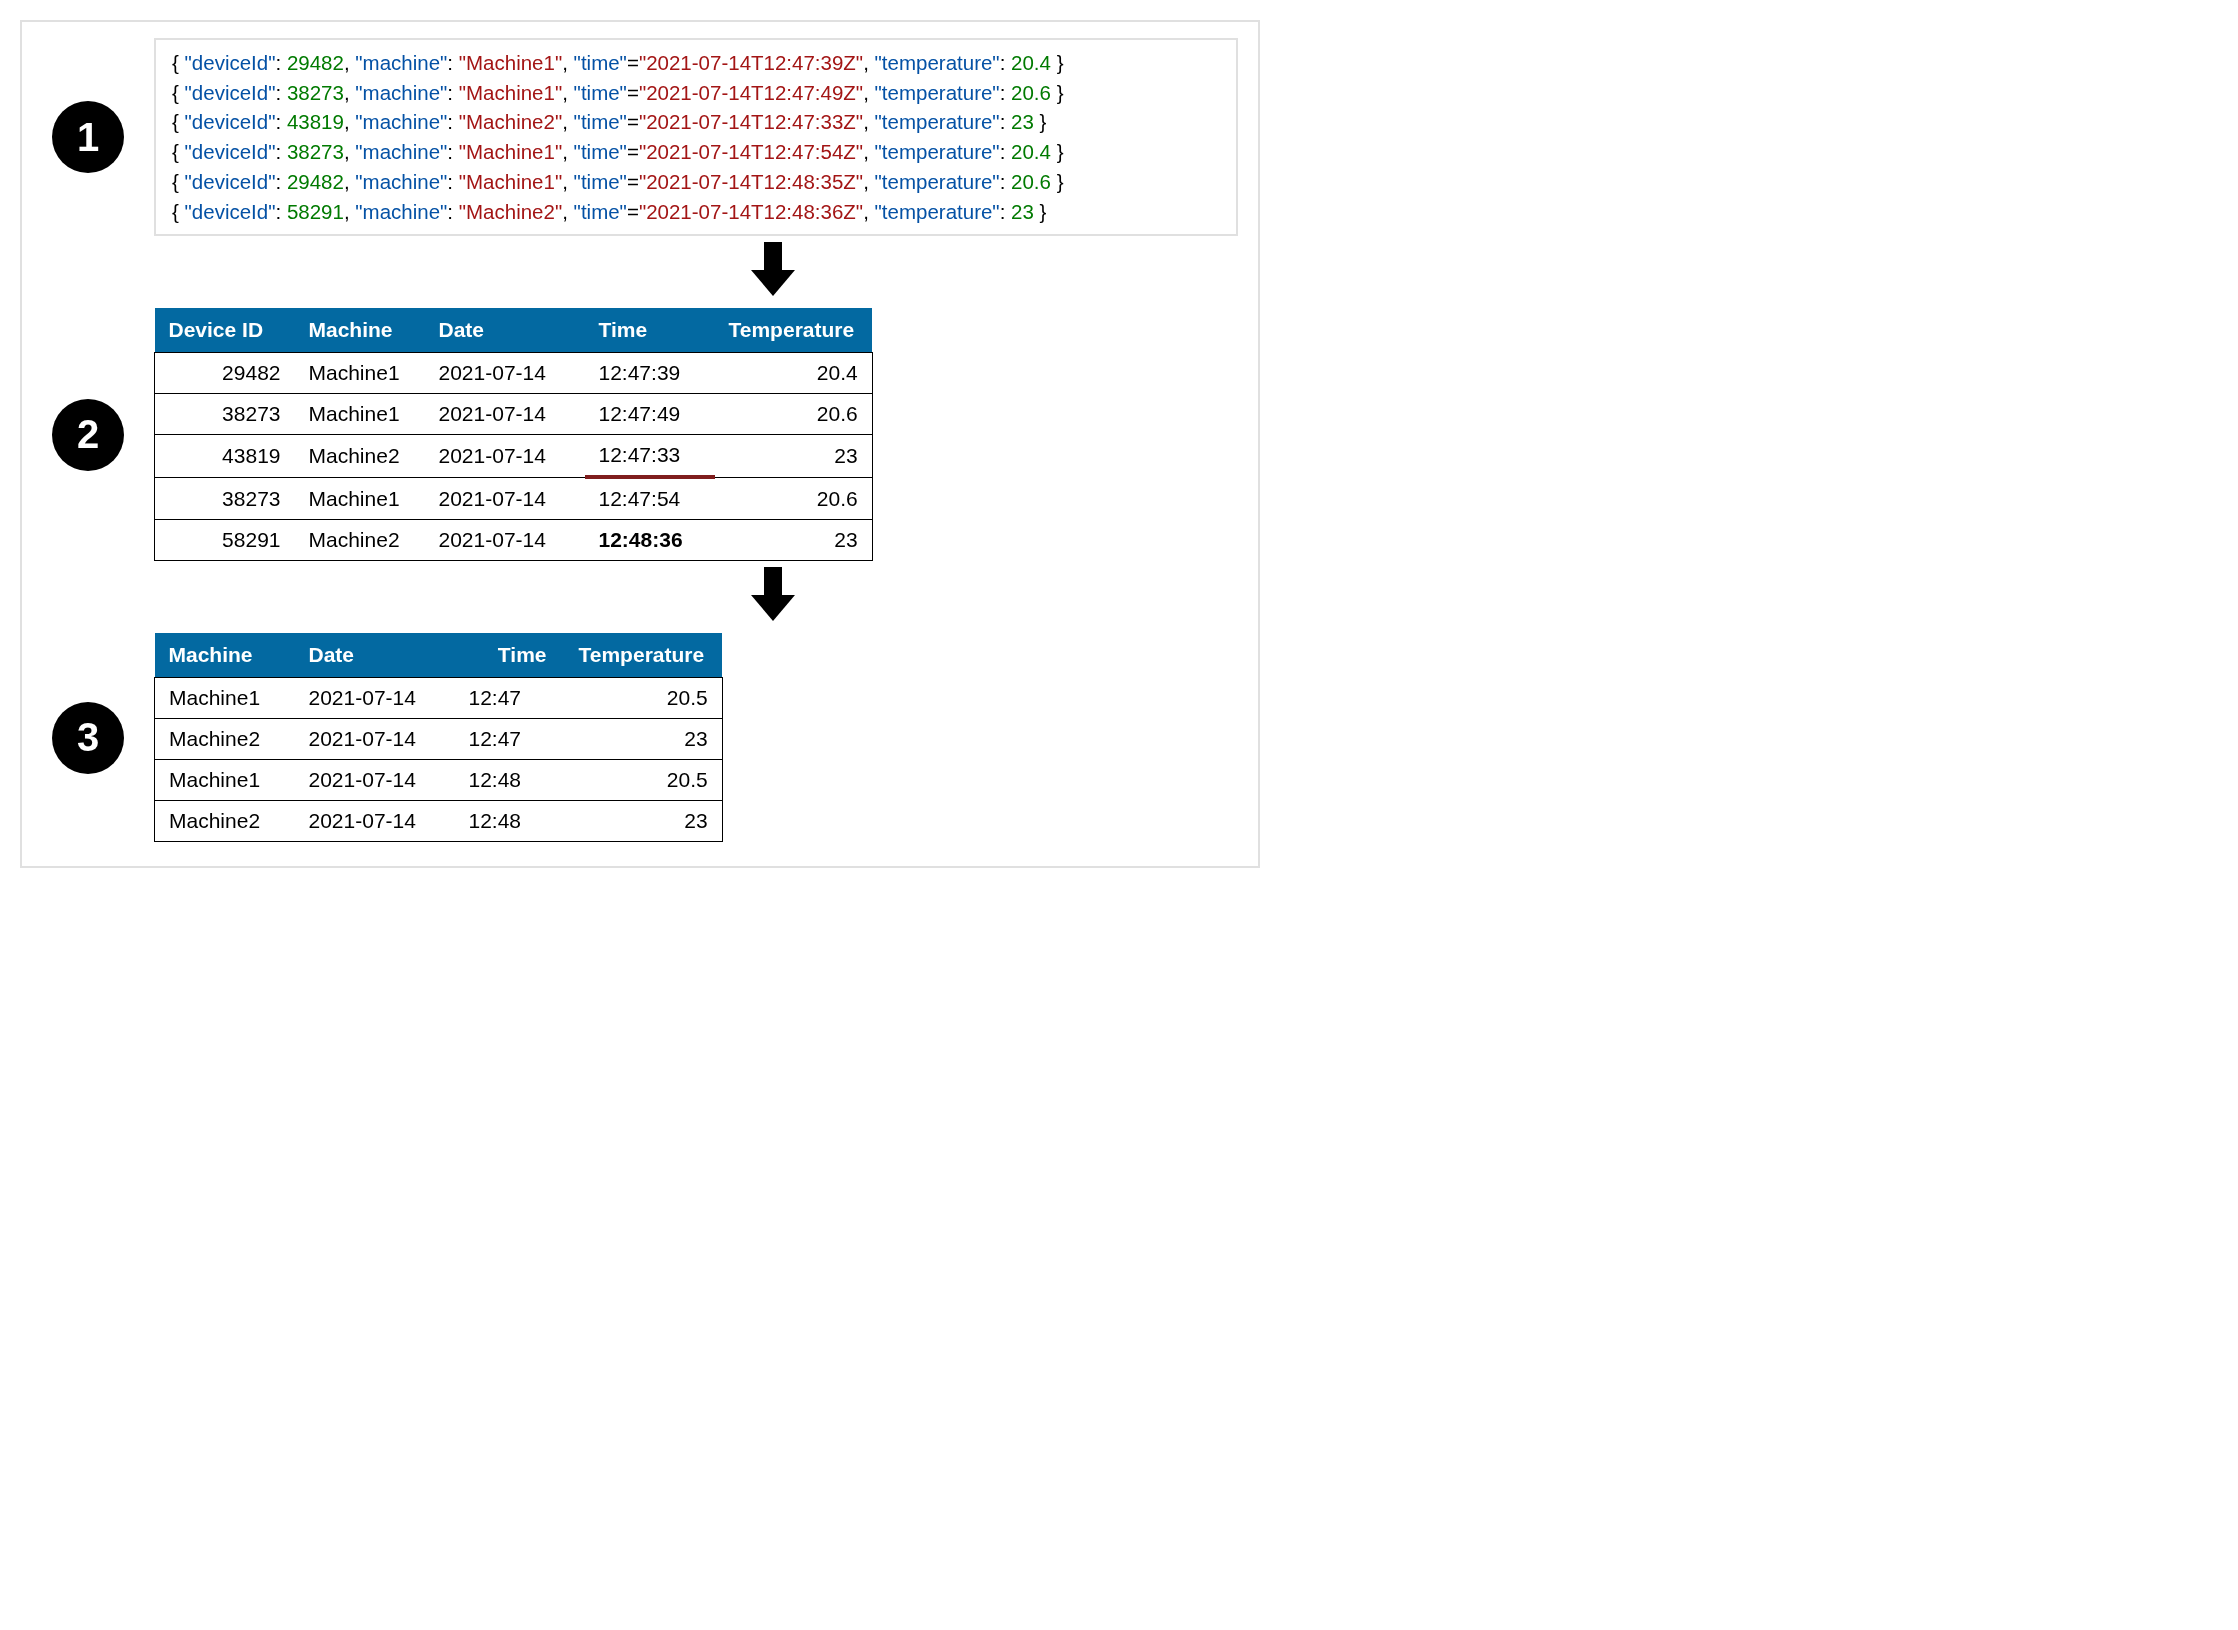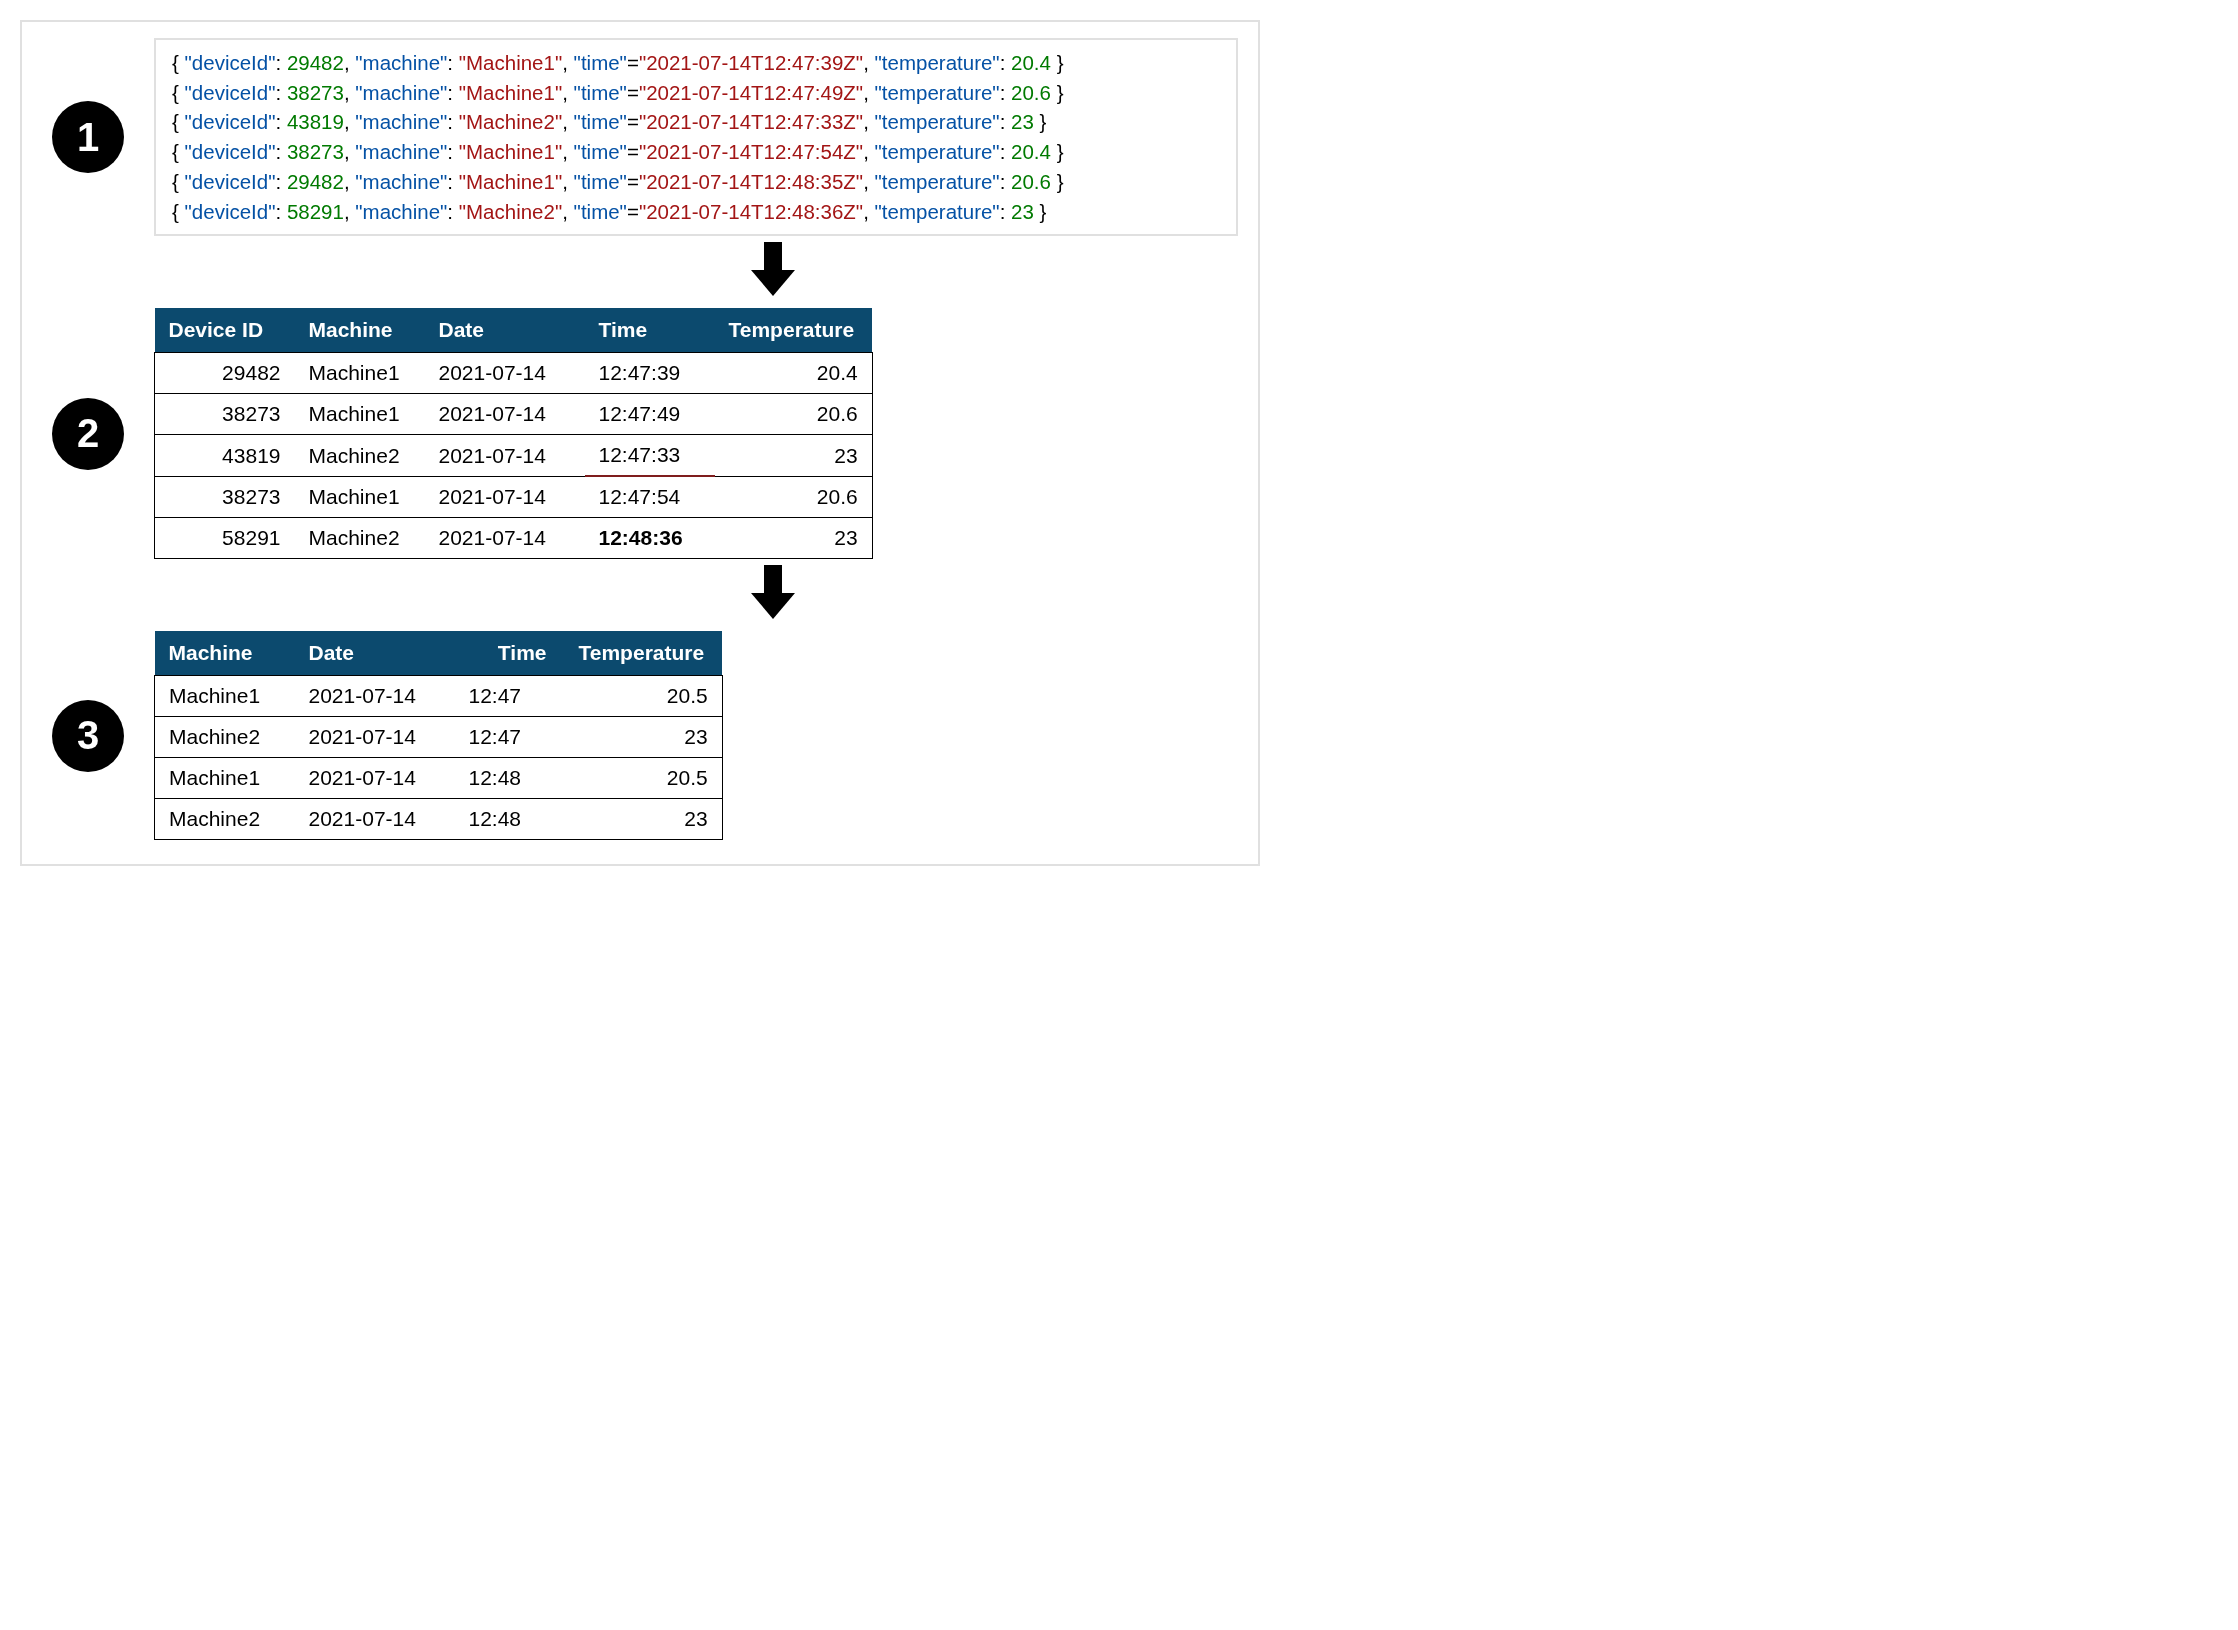--- a/index.html
+++ b/index.html
@@ -79,21 +79,21 @@
   }
   .arrow-wrap {
     padding-left: 255px;
   }
 
   table {
     border-collapse: collapse;
     font-size: 21px;
   }
   thead th {
-    background: #0c4a6e;
+    background: #0369a1;
     color: #fff;
     font-weight: 700;
     text-align: left;
     padding: 10px 18px 10px 14px;
     border: none;
   }
   tbody td {
     border: 1px solid #000;
     border-top: 1px solid #000;
     padding: 8px 14px;
@@ -181,21 +181,21 @@
               <td class="num-right" style="border-left:1px solid #000;border-top:1px solid #000;">43819</td>
               <td class="txt-left" style="border-top:1px solid #000;">Machine2</td>
               <td class="txt-left" style="border-top:1px solid #000;">2021-07-14</td>
               <td class="txt-left" style="border-top:1px solid #000;">12:47:33</td>
               <td class="num-right" style="border-right:1px solid #000;border-top:1px solid #000;">23</td>
             </tr>
             <tr>
               <td class="num-right" style="border-left:1px solid #000;border-top:1px solid #000;">38273</td>
               <td class="txt-left" style="border-top:1px solid #000;">Machine1</td>
               <td class="txt-left" style="border-top:1px solid #000;">2021-07-14</td>
-              <td class="txt-left" style="border-top:2px solid #7f1d1d;">12:47:54</td>
+              <td class="txt-left" style="border-top:4px solid #7f1d1d;">12:47:54</td>
               <td class="num-right" style="border-right:1px solid #000;border-top:1px solid #000;">20.6</td>
             </tr>
             <tr>
               <td class="num-right" style="border-left: 1px solid rgb(0, 0, 0); border-top: 1px solid rgb(0, 0, 0); border-bottom: 1px solid rgb(0, 0, 0);">58291</td>
               <td class="txt-left" style="border-top: 1px solid rgb(0, 0, 0); border-bottom: 1px solid rgb(0, 0, 0);">Machine2</td>
               <td class="txt-left" style="border-top: 1px solid rgb(0, 0, 0); border-bottom: 1px solid rgb(0, 0, 0);">2021-07-14</td>
               <td class="txt-left" style="border-top: 1px solid rgb(0, 0, 0); border-bottom: 1px solid rgb(0, 0, 0); font-weight: bold;">12:48:36</td>
               <td class="num-right" style="border-right: 1px solid rgb(0, 0, 0); border-top: 1px solid rgb(0, 0, 0); border-bottom: 1px solid rgb(0, 0, 0);">23</td>
             </tr>
           </tbody>

